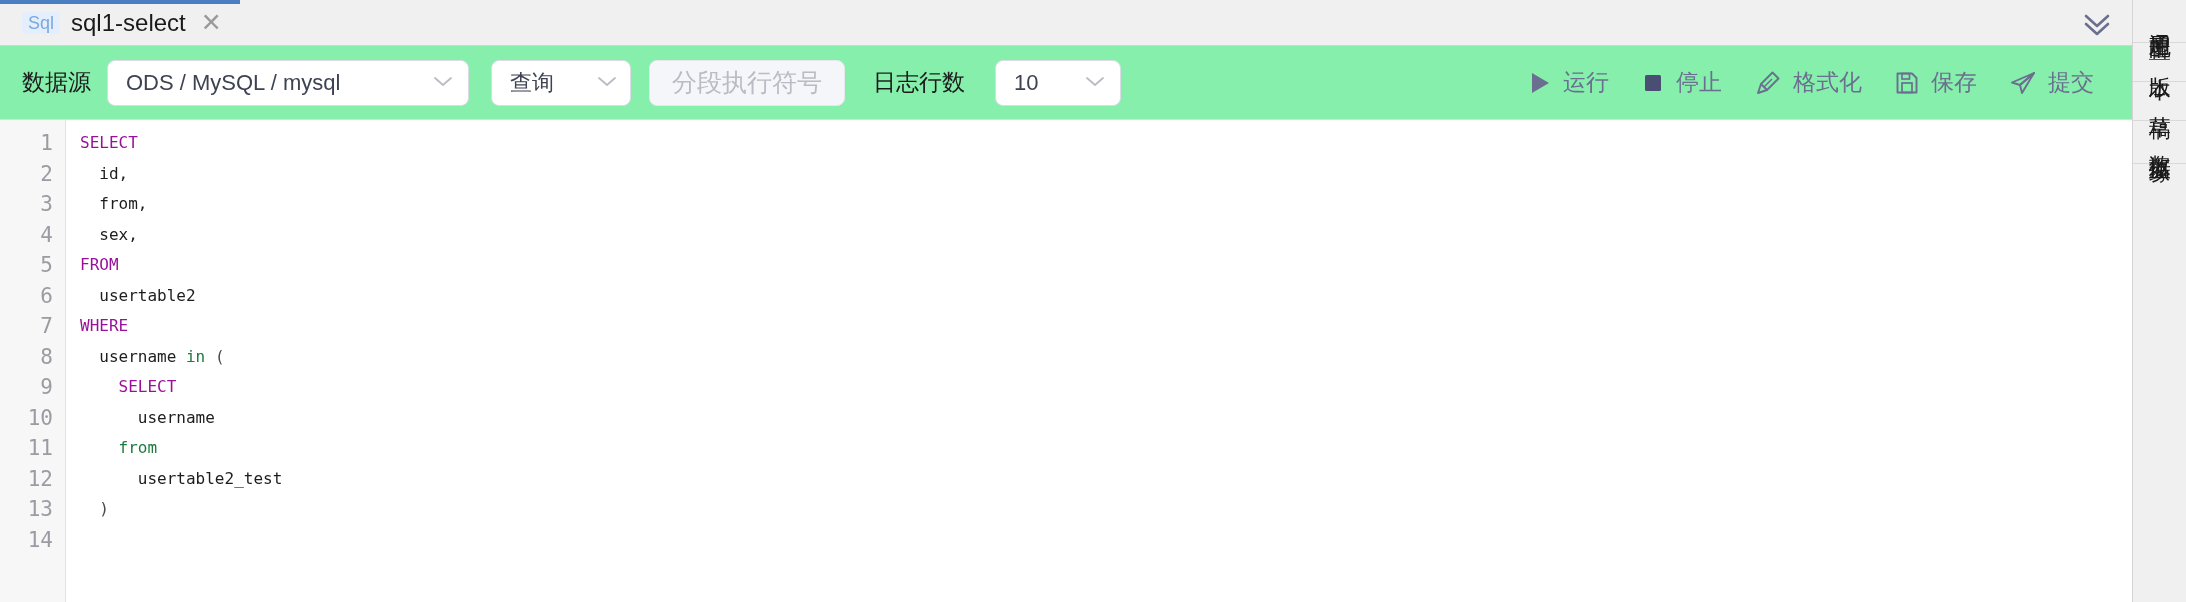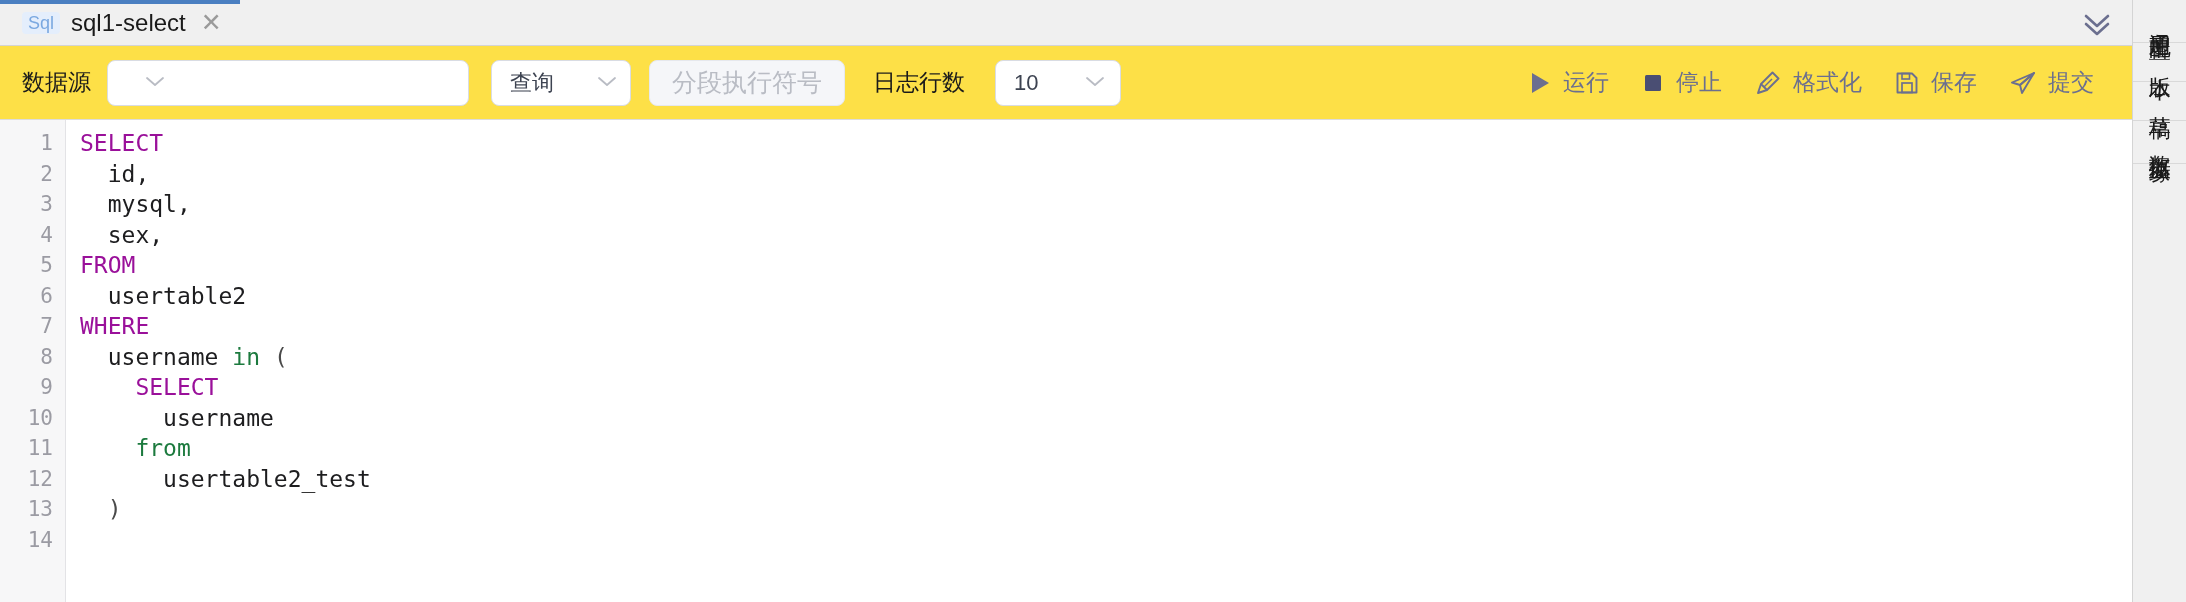--- a/index.html
+++ b/index.html
@@ -86,21 +86,21 @@
     display: flex;
     align-items: center;
     justify-content: center;
     cursor: pointer;
   }
   .collapse-btn svg { display: block; }
 
   
   .toolbar {
     height: 74px;
-    background: #fde047;
+    background: #86efac;
     border-bottom: 1px solid #dcdcdc;
     display: flex;
     align-items: center;
     padding: 0 22px;
     box-sizing: border-box;
     flex: 0 0 auto;
     gap: 0;
   }
   .tb-label {
     font-size: 23px;
@@ -204,21 +204,21 @@
   }
   .code {
     flex: 1 1 auto;
     padding-top: 8px;
     padding-left: 14px;
     box-sizing: border-box;
     overflow: hidden;
   }
   .code .cl {
     font-family: "DejaVu Sans Mono", monospace;
-    font-size: 23px;
+    font-size: 16px;
     line-height: 30.5px;
     height: 30.5px;
     white-space: pre;
     color: #1d1d1f;
   }
   .kw  { color: #9a109a; }
   .kw2 { color: #1c7a3e; }
   .pn  { color: #4a4a4a; }
 
   
@@ -266,20 +266,21 @@
           <path d="M6 7 L17 17 L28 7" stroke="#6b6f8f" stroke-width="2.6" stroke-linecap="round" stroke-linejoin="round"></path>
           <path d="M6 15 L17 25 L28 15" stroke="#6b6f8f" stroke-width="2.6" stroke-linecap="round" stroke-linejoin="round"></path>
         </svg>
       </div>
     </div>
 
     <div class="toolbar">
       <span class="tb-label">数据源</span>
 
       <div class="select select-datasource">
+        <span class="sel-val">ODS / MySQL / mysql</span>
         <span class="chev">
           <svg width="22" height="14" viewBox="0 0 22 14" fill="none">
             <path d="M3 4 L11 11 L19 4" stroke="#b9bcc4" stroke-width="1.8" stroke-linecap="round" stroke-linejoin="round"></path>
           </svg>
         </span>
       </div>
 
       <div class="select select-mode">
         <span class="sel-val">查询</span>
         <span class="chev">
@@ -372,21 +373,21 @@
           <div class="ln">9</div>
           <div class="ln">10</div>
           <div class="ln">11</div>
           <div class="ln">12</div>
           <div class="ln">13</div>
           <div class="ln">14</div>
         </div>
       <div class="code" id="code">
           <div class="cl"><span class="kw">SELECT</span></div>
           <div class="cl"><span>  id,</span></div>
-          <div class="cl"><span>  mysql,</span></div>
+          <div class="cl"><span>  from,</span></div>
           <div class="cl"><span>  sex,</span></div>
           <div class="cl"><span class="kw">FROM</span></div>
           <div class="cl"><span>  usertable2</span></div>
           <div class="cl"><span class="kw">WHERE</span></div>
           <div class="cl"><span>  username </span><span class="kw2">in</span><span> </span><span class="pn">(</span></div>
           <div class="cl"><span class="kw">    SELECT</span></div>
           <div class="cl"><span>      username</span></div>
           <div class="cl"><span>    </span><span class="kw2">from</span></div>
           <div class="cl"><span>      usertable2_test</span></div>
           <div class="cl"><span>  </span><span class="pn">)</span></div>

